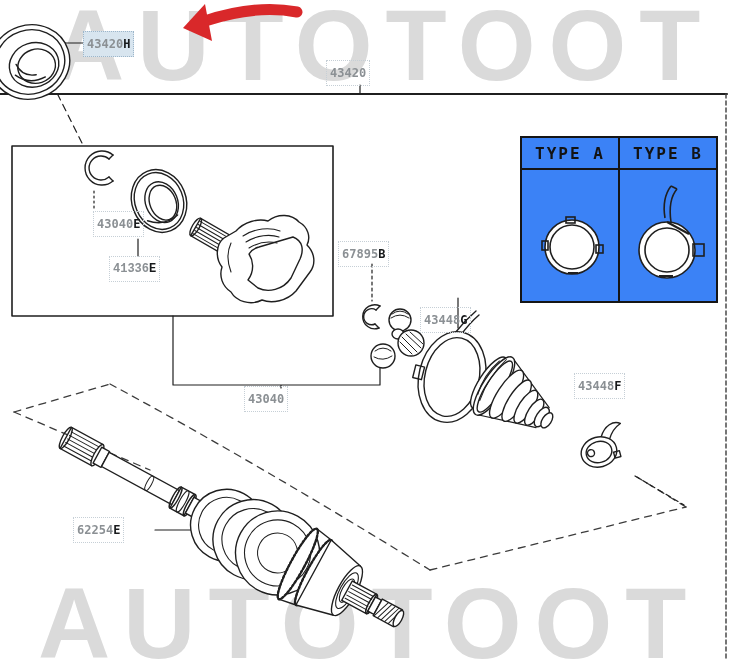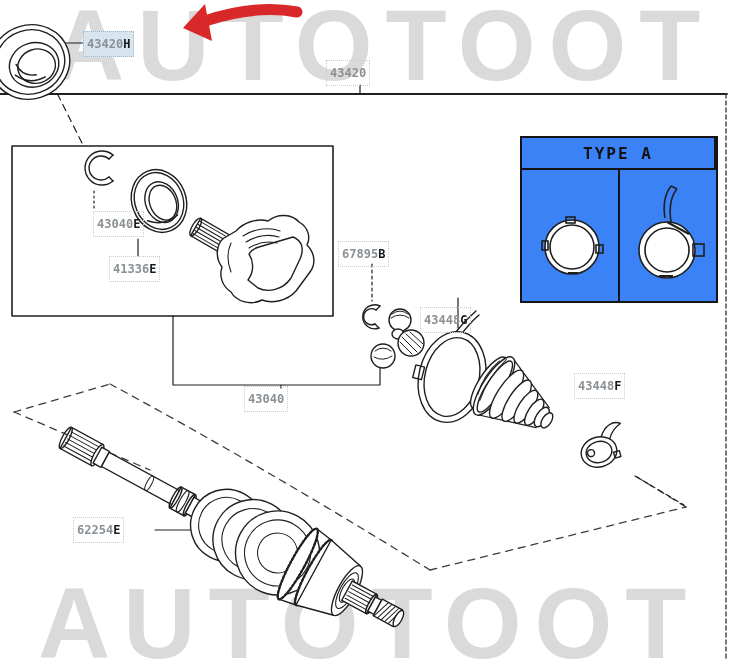--- a/index.html
+++ b/index.html
@@ -182,20 +182,21 @@
 
     <g>
       <path d="M205,21 C238,10 270,7 297,12" stroke="#d9282a" stroke-width="11"></path>
       <polygon points="183,28 205,4 212,41" fill="#d9282a" stroke="none"></polygon>
     </g>
   </svg>
 
   <div class="type-table">
     <div class="tt-head">
       <div class="cell first">TYPE A</div>
+      <div class="cell">TYPE B</div>
     </div>
     <div class="tt-body">
       <div class="cell first">
         <svg width="84" height="110" viewBox="0 0 84 110" fill="none" stroke="#1f1f1f" stroke-width="1.6">
           <circle cx="44" cy="66" r="27" fill="#fff"></circle>
           <circle cx="44" cy="66" r="22"></circle>
           <rect x="38" y="36" width="9" height="6"></rect>
           <rect x="14" y="60" width="6" height="9"></rect>
           <rect x="68" y="64" width="7" height="8"></rect>
           <path d="M40,92 H50" stroke-width="2"></path>
@@ -220,21 +221,21 @@
   </div>
 
   <div class="plabel" style="left:326px;top:60px;">
     <span>43420</span><span class="sfx"></span>
   </div>
 
   <div class="plabel" style="left:54px;top:211px;margin-left:39px;">
     <span>43040</span><span class="sfx">E</span>
   </div>
 
-  <div class="plabel" style="left:109px;top:256px;">
+  <div class="plabel" style="left:109px;top:256px;font-family:Liberation Mono, monospace;">
     <span>41336</span><span class="sfx">E</span>
   </div>
 
   <div class="plabel" style="left:338px;top:241px;">
     <span>67895</span><span class="sfx">B</span>
   </div>
 
   <div class="plabel" style="left:420px;top:284px;margin-top:23px;">
     <span>43448</span><span class="sfx">G</span>
   </div>

